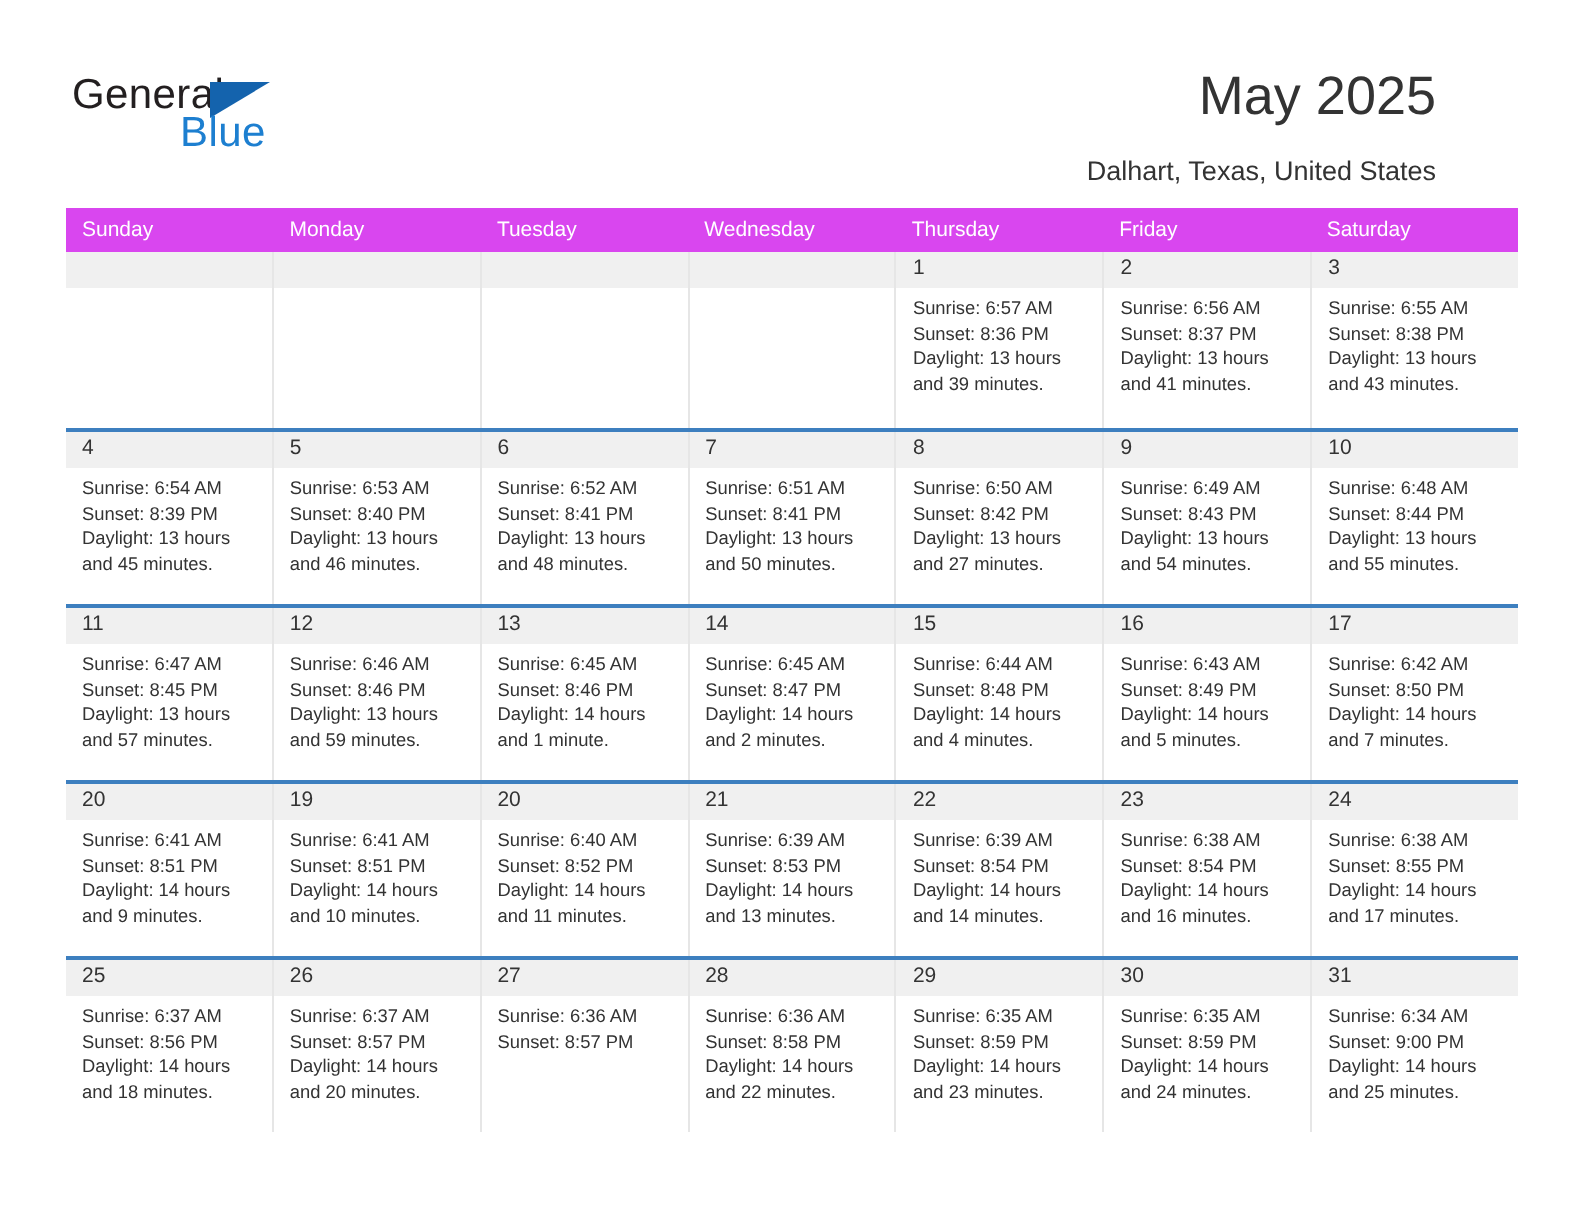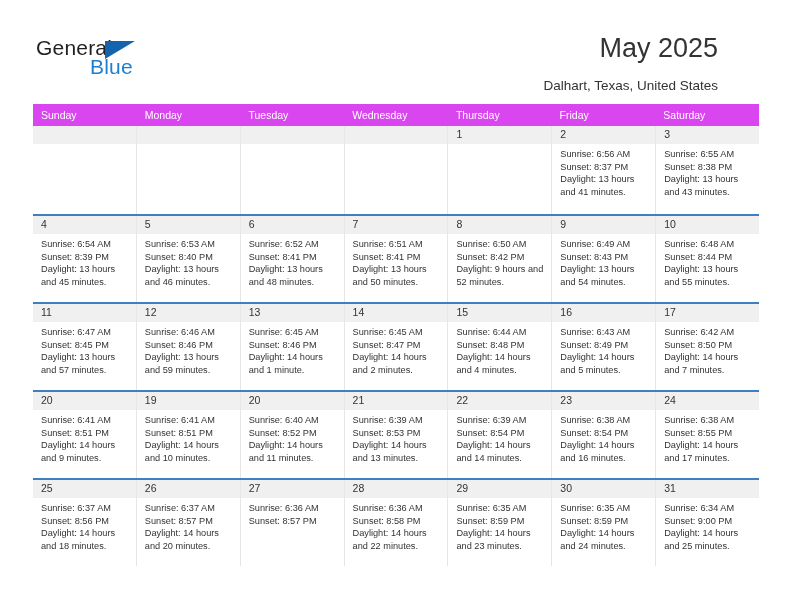--- a/index.html
+++ b/index.html
@@ -183,20 +183,25 @@
             <div class="daynum"></div>
           </div>
           <div class="day empty">
             <div class="daynum"></div>
           </div>
           <div class="day empty">
             <div class="daynum"></div>
           </div>
           <div class="day">
             <div class="daynum">1</div>
+            <div class="info">
+              <div>Sunrise: 6:57 AM</div>
+              <div>Sunset: 8:36 PM</div>
+              <div class="daylight">Daylight: 13 hours and 39 minutes.</div>
+            </div>
           </div>
           <div class="day">
             <div class="daynum">2</div>
             <div class="info">
               <div>Sunrise: 6:56 AM</div>
               <div>Sunset: 8:37 PM</div>
               <div class="daylight">Daylight: 13 hours and 41 minutes.</div>
             </div>
           </div>
           <div class="day">
@@ -239,21 +244,21 @@
               <div>Sunrise: 6:51 AM</div>
               <div>Sunset: 8:41 PM</div>
               <div class="daylight">Daylight: 13 hours and 50 minutes.</div>
             </div>
           </div>
           <div class="day">
             <div class="daynum">8</div>
             <div class="info">
               <div>Sunrise: 6:50 AM</div>
               <div>Sunset: 8:42 PM</div>
-              <div class="daylight">Daylight: 9 hours and 52 minutes.</div>
+              <div class="daylight">Daylight: 13 hours and 27 minutes.</div>
             </div>
           </div>
           <div class="day">
             <div class="daynum">9</div>
             <div class="info">
               <div>Sunrise: 6:49 AM</div>
               <div>Sunset: 8:43 PM</div>
               <div class="daylight">Daylight: 13 hours and 54 minutes.</div>
             </div>
           </div>

